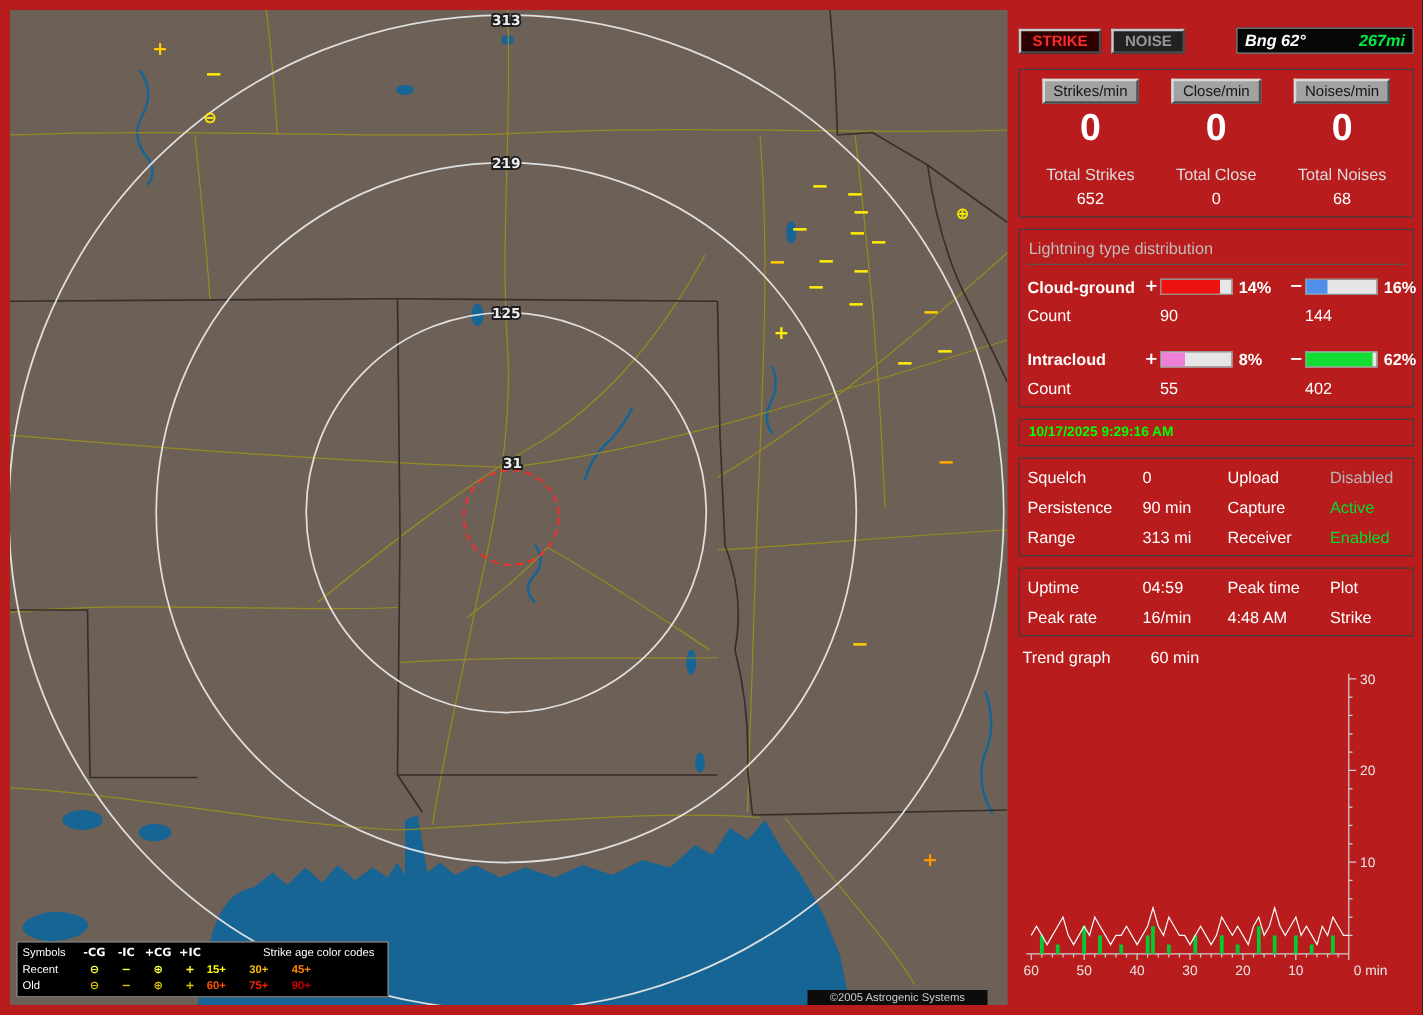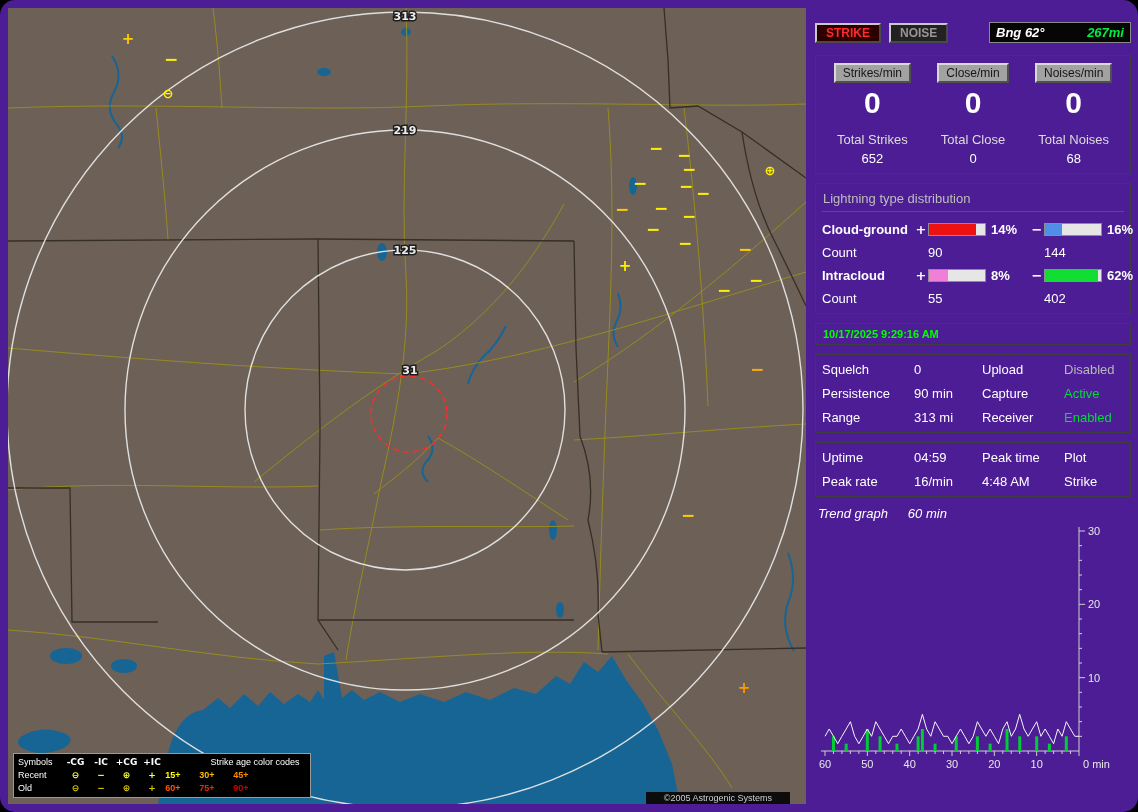--- a/index.html
+++ b/index.html
@@ -1,17 +1,17 @@
 <!DOCTYPE html>
 <html><head>
 <meta charset="utf-8">
 <style>
   html,body{margin:0;padding:0;background:#000;}
   body{width:1138px;height:812px;overflow:hidden;font-family:"Liberation Sans",sans-serif;}
-  .screen{position:relative;width:1138px;height:812px;background:#4c1d95;border-radius:15px;}
+  .screen{position:relative;width:1138px;height:812px;background:#b91c1c;}
 
   
   .map{position:absolute;left:8px;top:8px;width:798px;height:796px;background:#6d6057;overflow:hidden;}
   .map svg.geo{display:block;}
   .ring-label{fill:#ededed;font-size:11px;font-weight:bold;text-anchor:middle;
     paint-order:stroke;stroke:#1d1d1d;stroke-width:3px;font-family:"DejaVu Sans",sans-serif;}
 
   .legend{position:absolute;left:5px;bottom:6px;background:#000;border:1px solid #9a9a9a;
     color:#fff;font-size:9px;padding:2px 4px;line-height:13px;}
   .legend-row{display:flex;align-items:center;height:13px;white-space:nowrap;}
@@ -39,35 +39,35 @@
   .rates{display:grid;grid-template-columns:1fr 1fr 1fr;text-align:center;}
   .rate-plate{justify-self:center;background:#a2a2a2;color:#161616;font-size:12px;padding:1px 7px;
     border-top:2px solid #d9d9d9;border-left:2px solid #d9d9d9;
     border-bottom:2px solid #505050;border-right:2px solid #505050;}
   .rate-val{font-size:30px;font-weight:bold;margin-top:3px;}
   .tot-label{font-size:13px;color:#dcdcdc;margin-top:12px;}
   .tot-val{font-size:13px;margin-top:4px;}
 
   .dist-title{color:#bdbdbd;padding:0 1px 5px;border-bottom:1px solid #555;margin-bottom:10px;}
   .dist-grid{display:grid;grid-template-columns:92px 14px 58px 44px 14px 58px auto;
-    align-items:center;row-gap:8px;margin-bottom:8px;}
+    align-items:center;row-gap:8px;margin-bottom:20px;}
   .dist-label{font-weight:bold;}
   .sign{text-align:center;font-weight:bold;font-family:"DejaVu Sans",sans-serif;}
   .bar{height:11px;background:#e6e6e6;border:1px solid #8d8d8d;position:relative;}
   .bar-fill{position:absolute;left:0;top:0;bottom:0;}
   .pct{font-weight:bold;padding-left:5px;}
   .cc1{grid-column:3/5;}
   .cc2{grid-column:6/8;}
 
   .dt-box{border:1px solid #3e3e3e;margin-bottom:9px;padding:4px 7px;
     font-size:11px;font-weight:bold;}
 
   .kv-grid{display:grid;grid-template-columns:92px 68px 82px auto;row-gap:9px;}
 
-  .trend-row{display:flex;gap:20px;margin:4px 0 2px 3px;font-style:italic;}
+  .trend-row{display:flex;gap:32px;margin:4px 0 2px 3px;}
   .graph-wrap{margin-top:4px;}
 </style>
 </head>
 <body>
 
 <div class="screen">
 
   <div class="map">
     <svg class="geo" width="798" height="796" viewBox="0 0 798 796">
 

